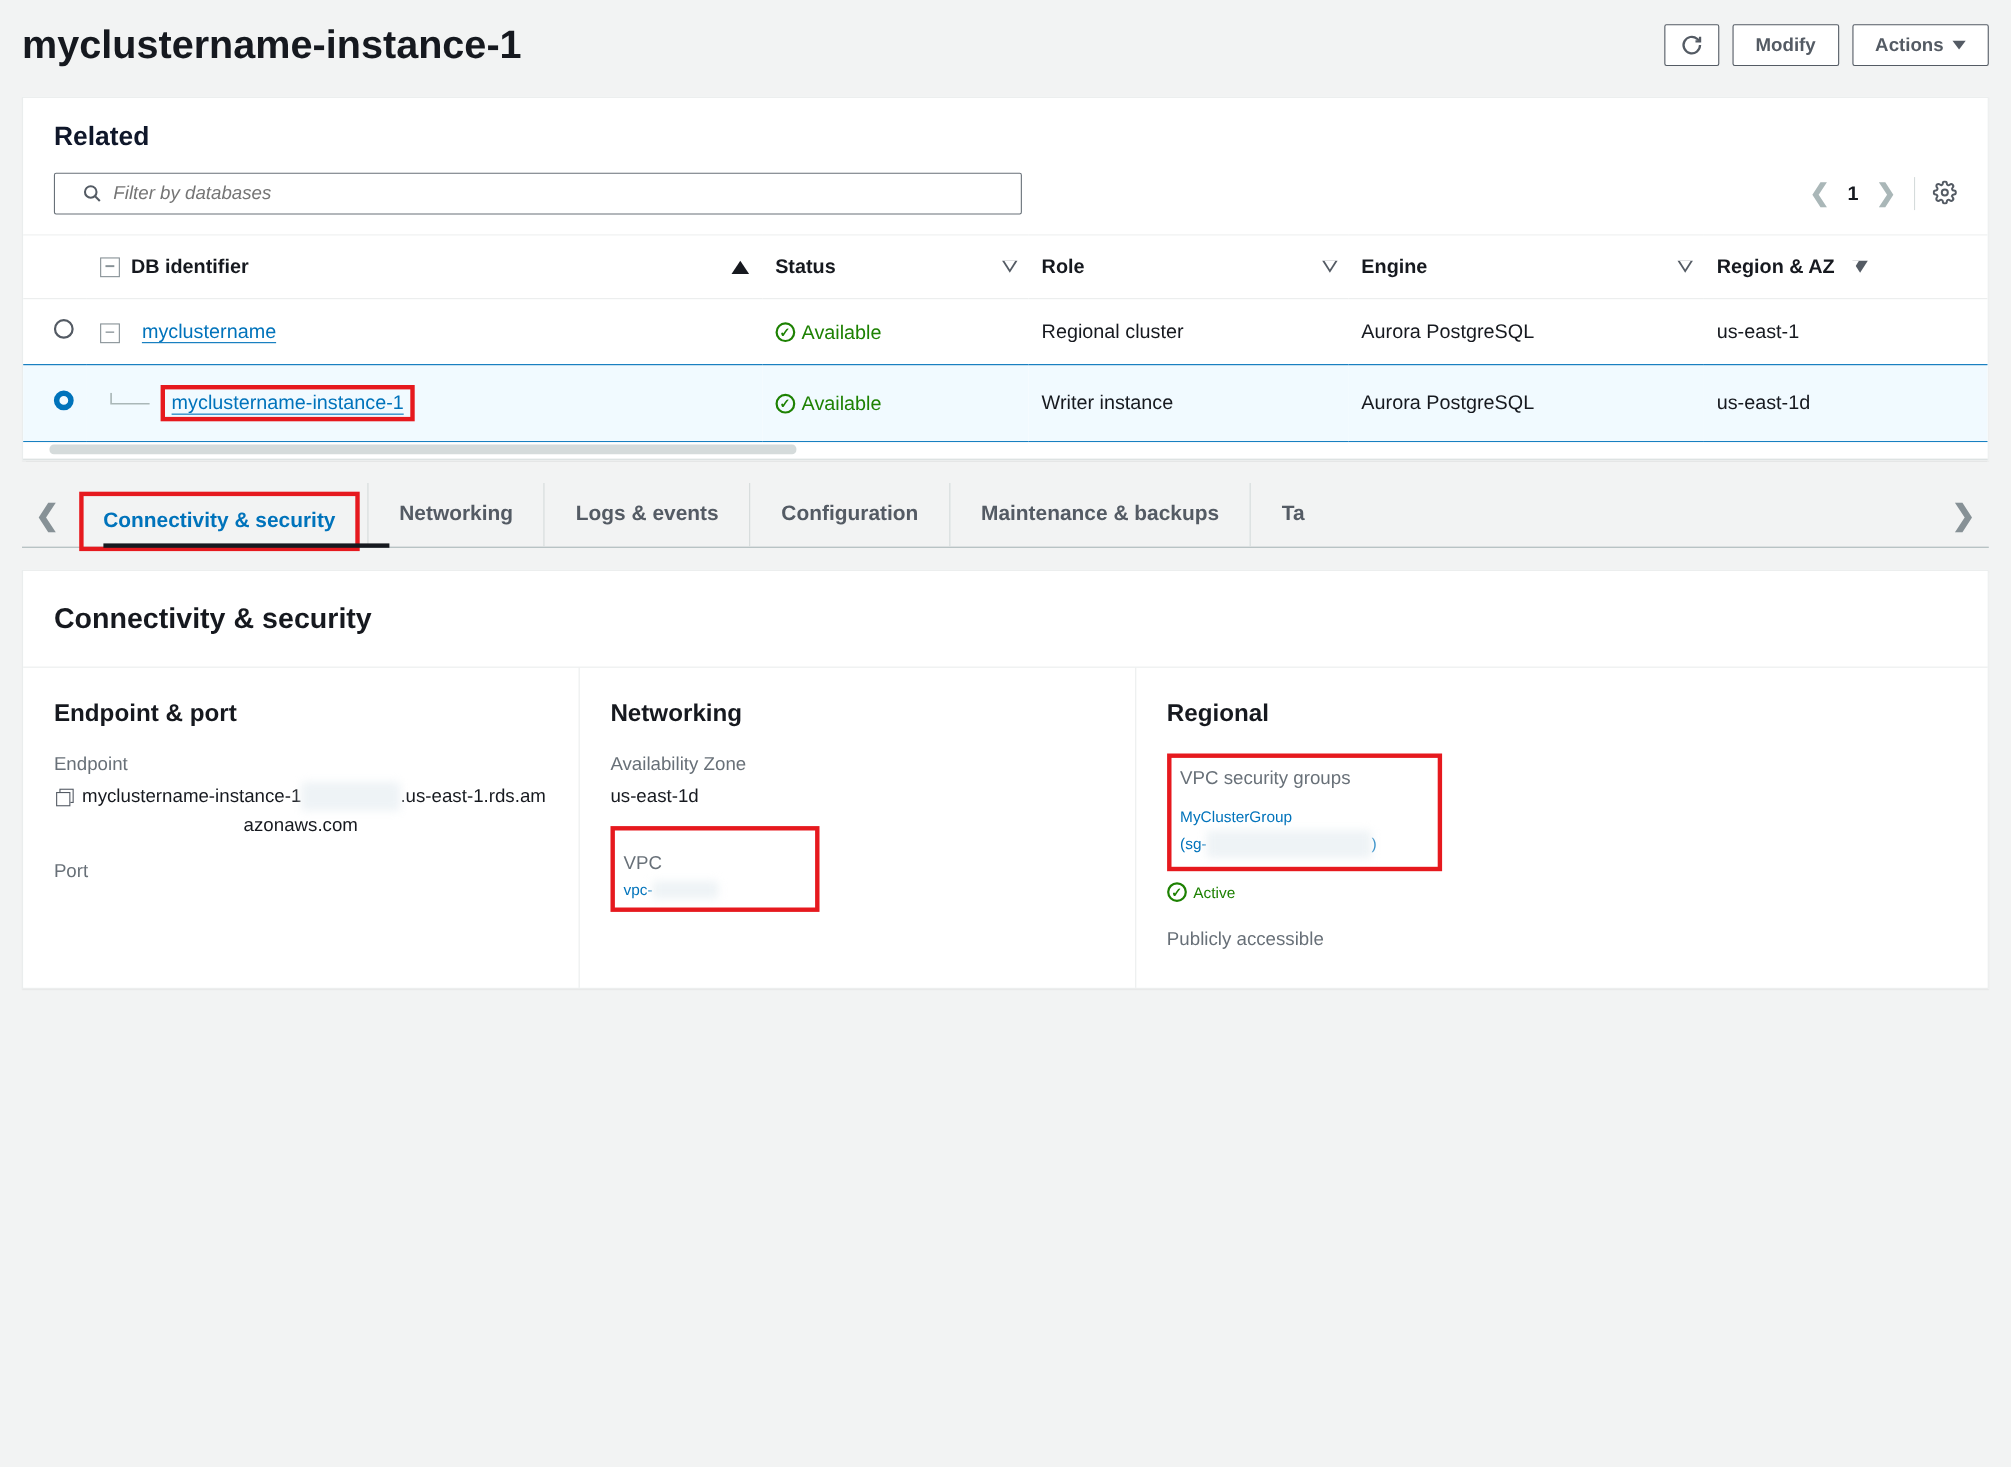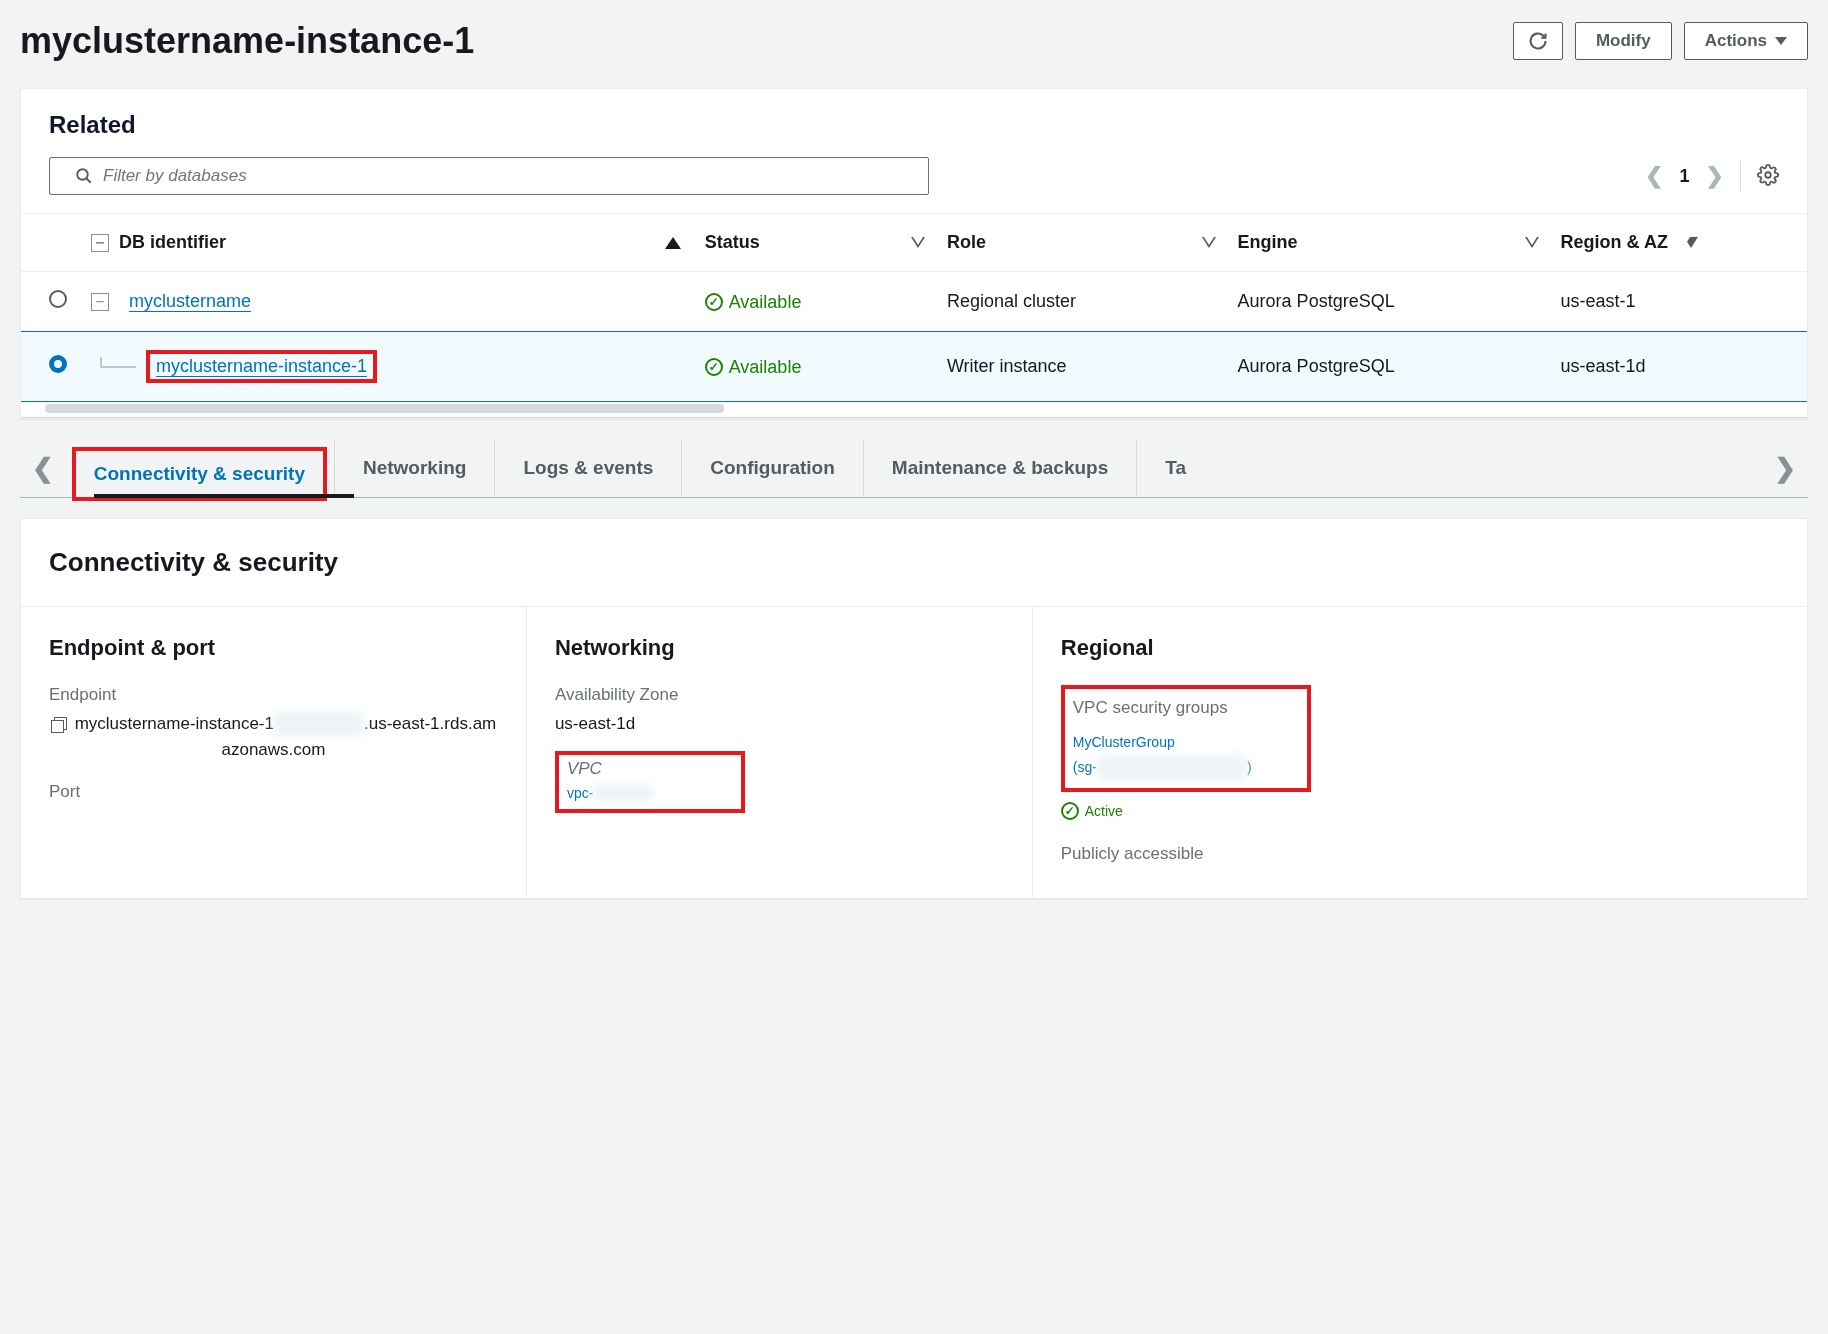--- a/index.html
+++ b/index.html
@@ -424,21 +424,21 @@
         </div>
         <div class="field-label" style="margin-top:20px;">Port</div>
       </div>
 
       <div class="col">
         <h3>Networking</h3>
         <div class="field-label">Availability Zone</div>
         <div class="field-value">us-east-1d</div>
         <div style="margin-top:14px;">
           <span class="redbox-inline tall" style="width:190px;">
-            <div class="field-label" style="margin-top:0;font-style:italic;">VPC</div>
+            <div class="field-label" style="margin-top:16px;">VPC</div>
             <a class="link" style="border-bottom:none;">
               <span>vpc-</span><span class="redacted" style="width:60px;">xxxxxx</span>
             </a>
           </span>
         </div>
       </div>
 
       <div class="col" style="flex:1.6;">
         <h3>Regional</h3>
         <div>

